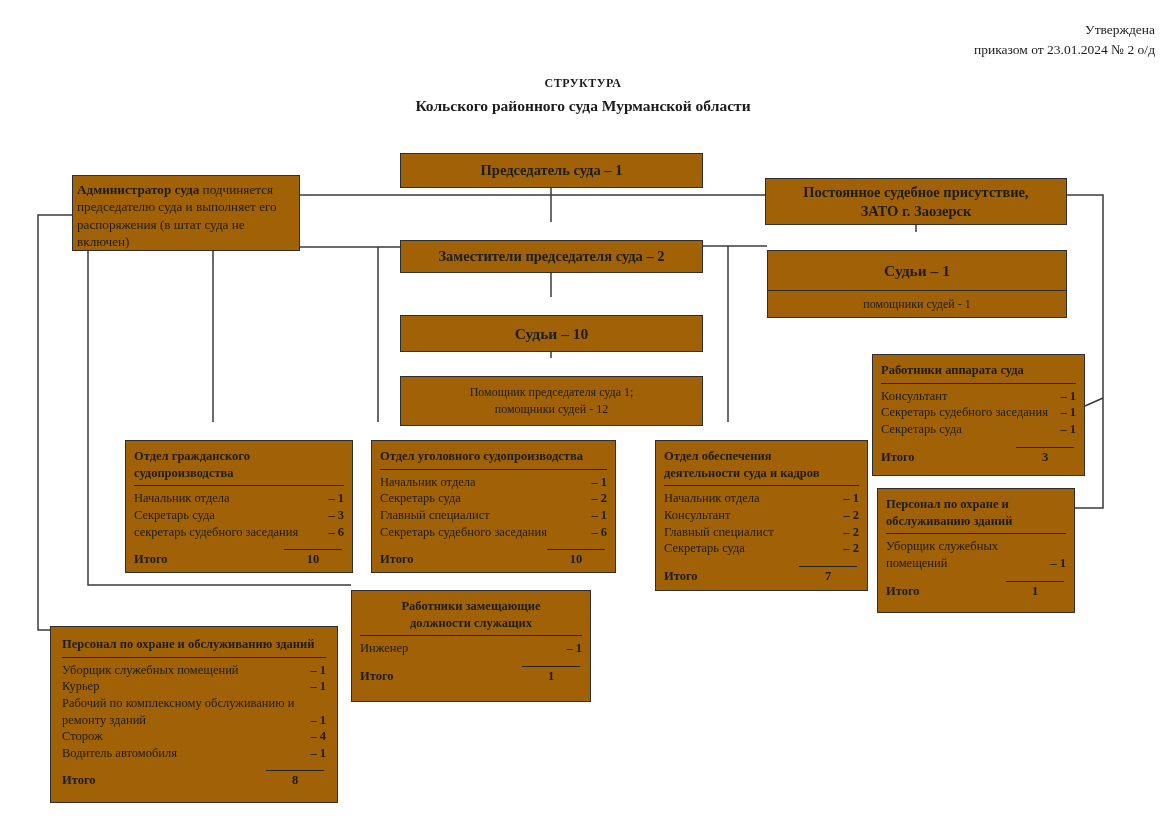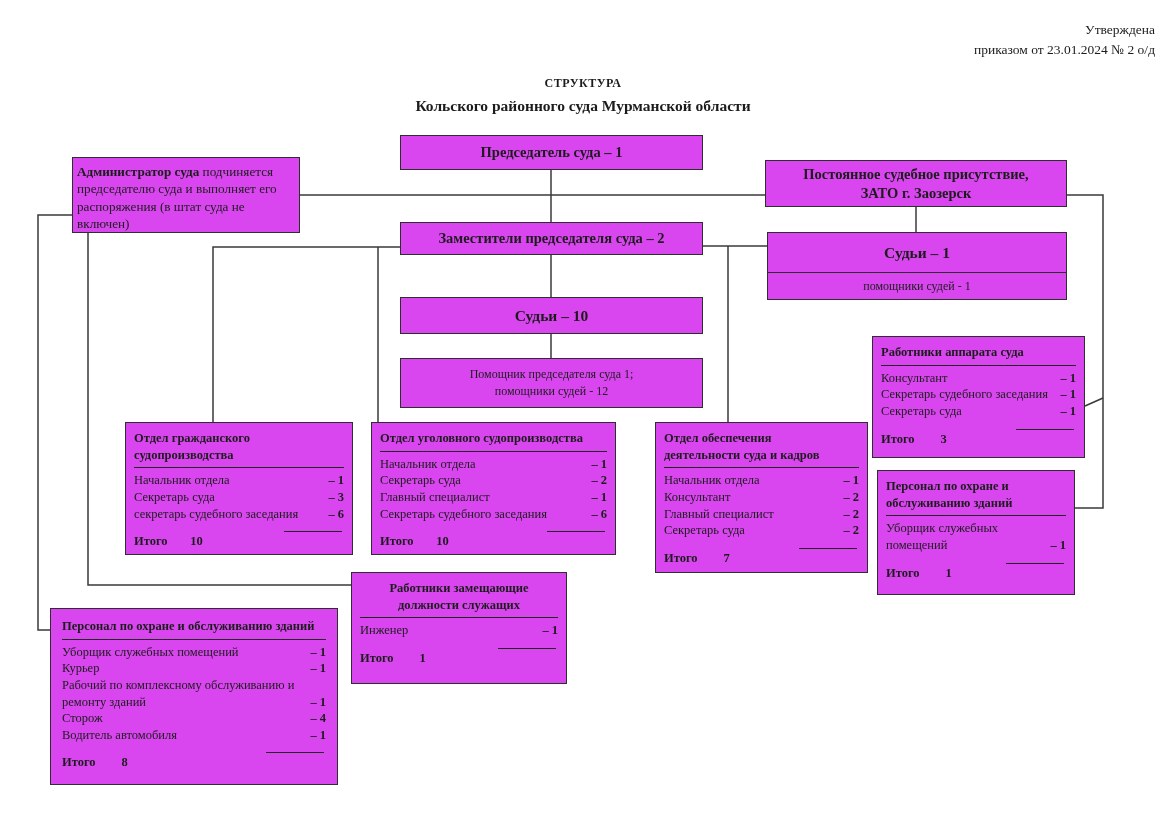--- a/index.html
+++ b/index.html
@@ -1,36 +1,36 @@
 <!DOCTYPE html>
 <html><head>
 <meta charset="utf-8">
 <style>
   html,body{margin:0;padding:0;background:#fff;}
   body{width:1166px;height:823px;position:relative;overflow:hidden;
        font-family:"Liberation Serif","DejaVu Serif",serif;color:#1c1c1c;}
   .abs{position:absolute;box-sizing:border-box;text-align:right;}
-  .box{position:absolute;box-sizing:border-box;border:1.6px solid #2e2e2e;background:#d946ef;}
+  .box{position:absolute;box-sizing:border-box;border:1.6px solid #2e2e2e;background:#a16207;margin-top:18px;}
   .center-flex{display:flex;flex-direction:column;align-items:center;justify-content:center;text-align:center;}
   .hd{font-weight:bold;font-size:14.5px;line-height:1.25;}
   .hd-lg{font-weight:bold;font-size:15.5px;}
   .approval{font-size:13.5px;line-height:1.45;}
   .doc-title1{font-weight:bold;font-size:12px;text-align:center;letter-spacing:.5px;}
   .doc-title2{font-weight:bold;font-size:15.5px;text-align:center;}
   .admin-note{font-size:13.2px;line-height:1.32;padding:5px 8px 5px 4px;}
   .admin-note .t{font-weight:bold;}
   .sub-cell{font-size:12px;}
   .staff{font-size:12.5px;line-height:1.33;padding:7px 8px;}
   .staff .title{font-weight:bold;margin-bottom:3px;}
   .staff .rule{border-top:1.1px solid #222;margin:4px 0 4px 0;}
   .staff-row{display:flex;justify-content:flex-end;align-items:flex-end;}
   .staff-label{flex:1 1 auto;padding-right:4px;}
   .staff-value{white-space:nowrap;font-weight:bold;}
   .total-rule{width:58px;margin-left:auto;border-top:1.2px solid #222;margin-top:9px;margin-right:2px;}
-  .total-row{display:flex;font-weight:bold;margin-top:1px;}
+  .total-row{display:flex;justify-content:space-between;font-weight:bold;margin-top:1px;}
   .total-value{width:58px;text-align:center;margin-right:2px;}
   .t-center{text-align:center;}
   svg.wires{position:absolute;left:0;top:0;pointer-events:none;}
   .wire{fill:none;stroke:#3a3a3a;stroke-width:1.5;}
 </style>
 </head>
 <body>
 
 <svg class="wires" width="1166" height="823">
   <path class="wire" d="M551 170 V222"></path>
@@ -203,21 +203,21 @@
         <span class="staff-value">– 1</span>
       </div>
     </div>
   <div class="total-rule"></div>
   <div class="total-row">
     <span>Итого</span>
     <span class="total-value">1</span>
   </div>
 </div>
 
-<div class="box staff" style="left:351px;top:572px;width:216px;height:112px;">
+<div class="box staff" style="left:351px;top:572px;width:240px;height:112px;">
   <div class="title t-center" style="padding:0 14px;">Работники замещающие должности служащих</div>
   <div class="rule"></div>
   <div>
       <div class="staff-row">
         <span class="staff-label">Инженер</span>
         <span class="staff-value">– 1</span>
       </div>
     </div>
   <div class="total-rule"></div>
   <div class="total-row">

